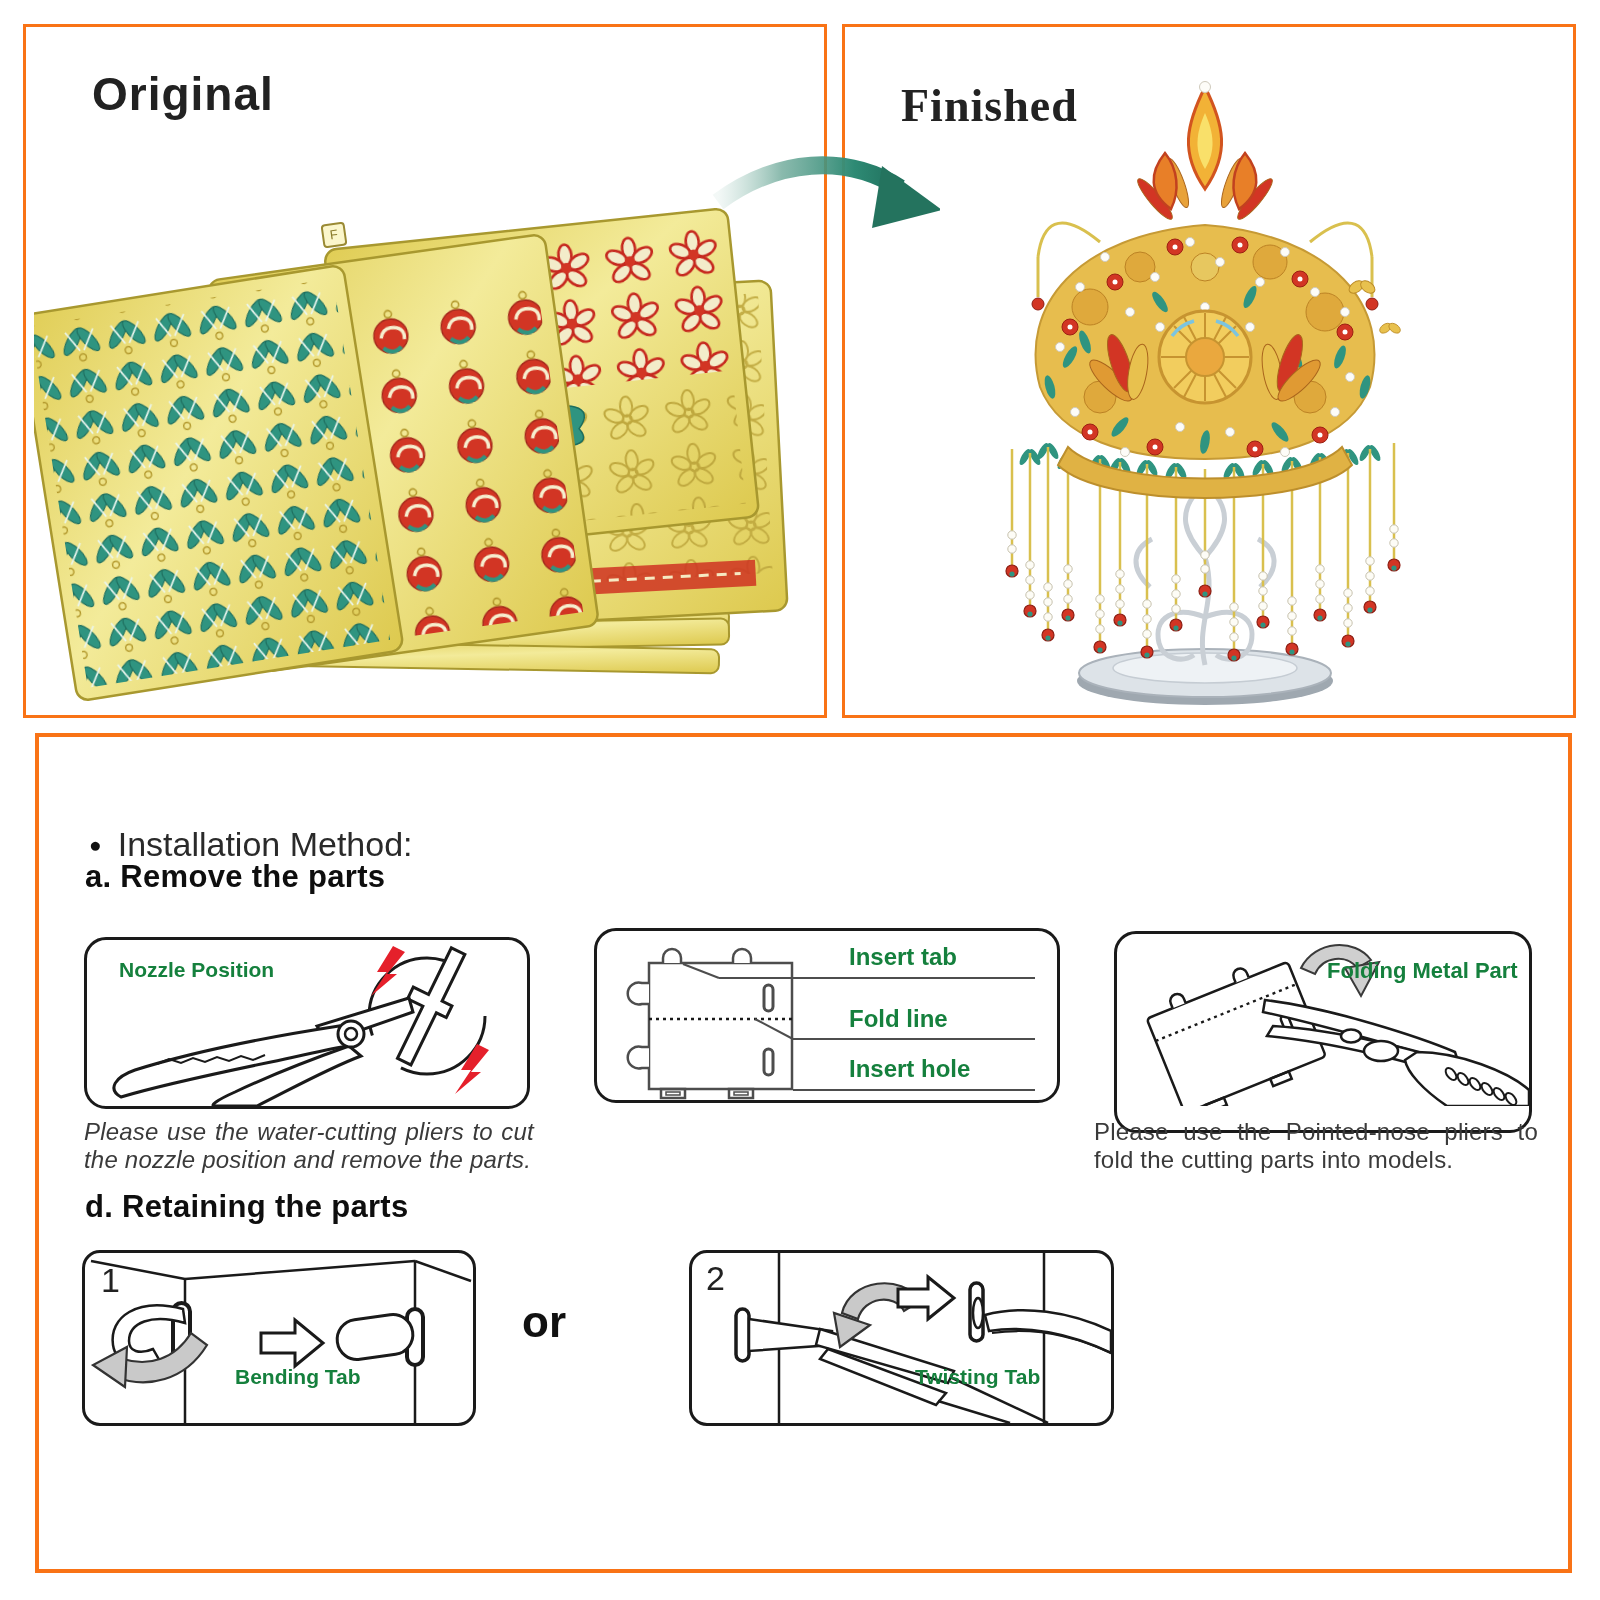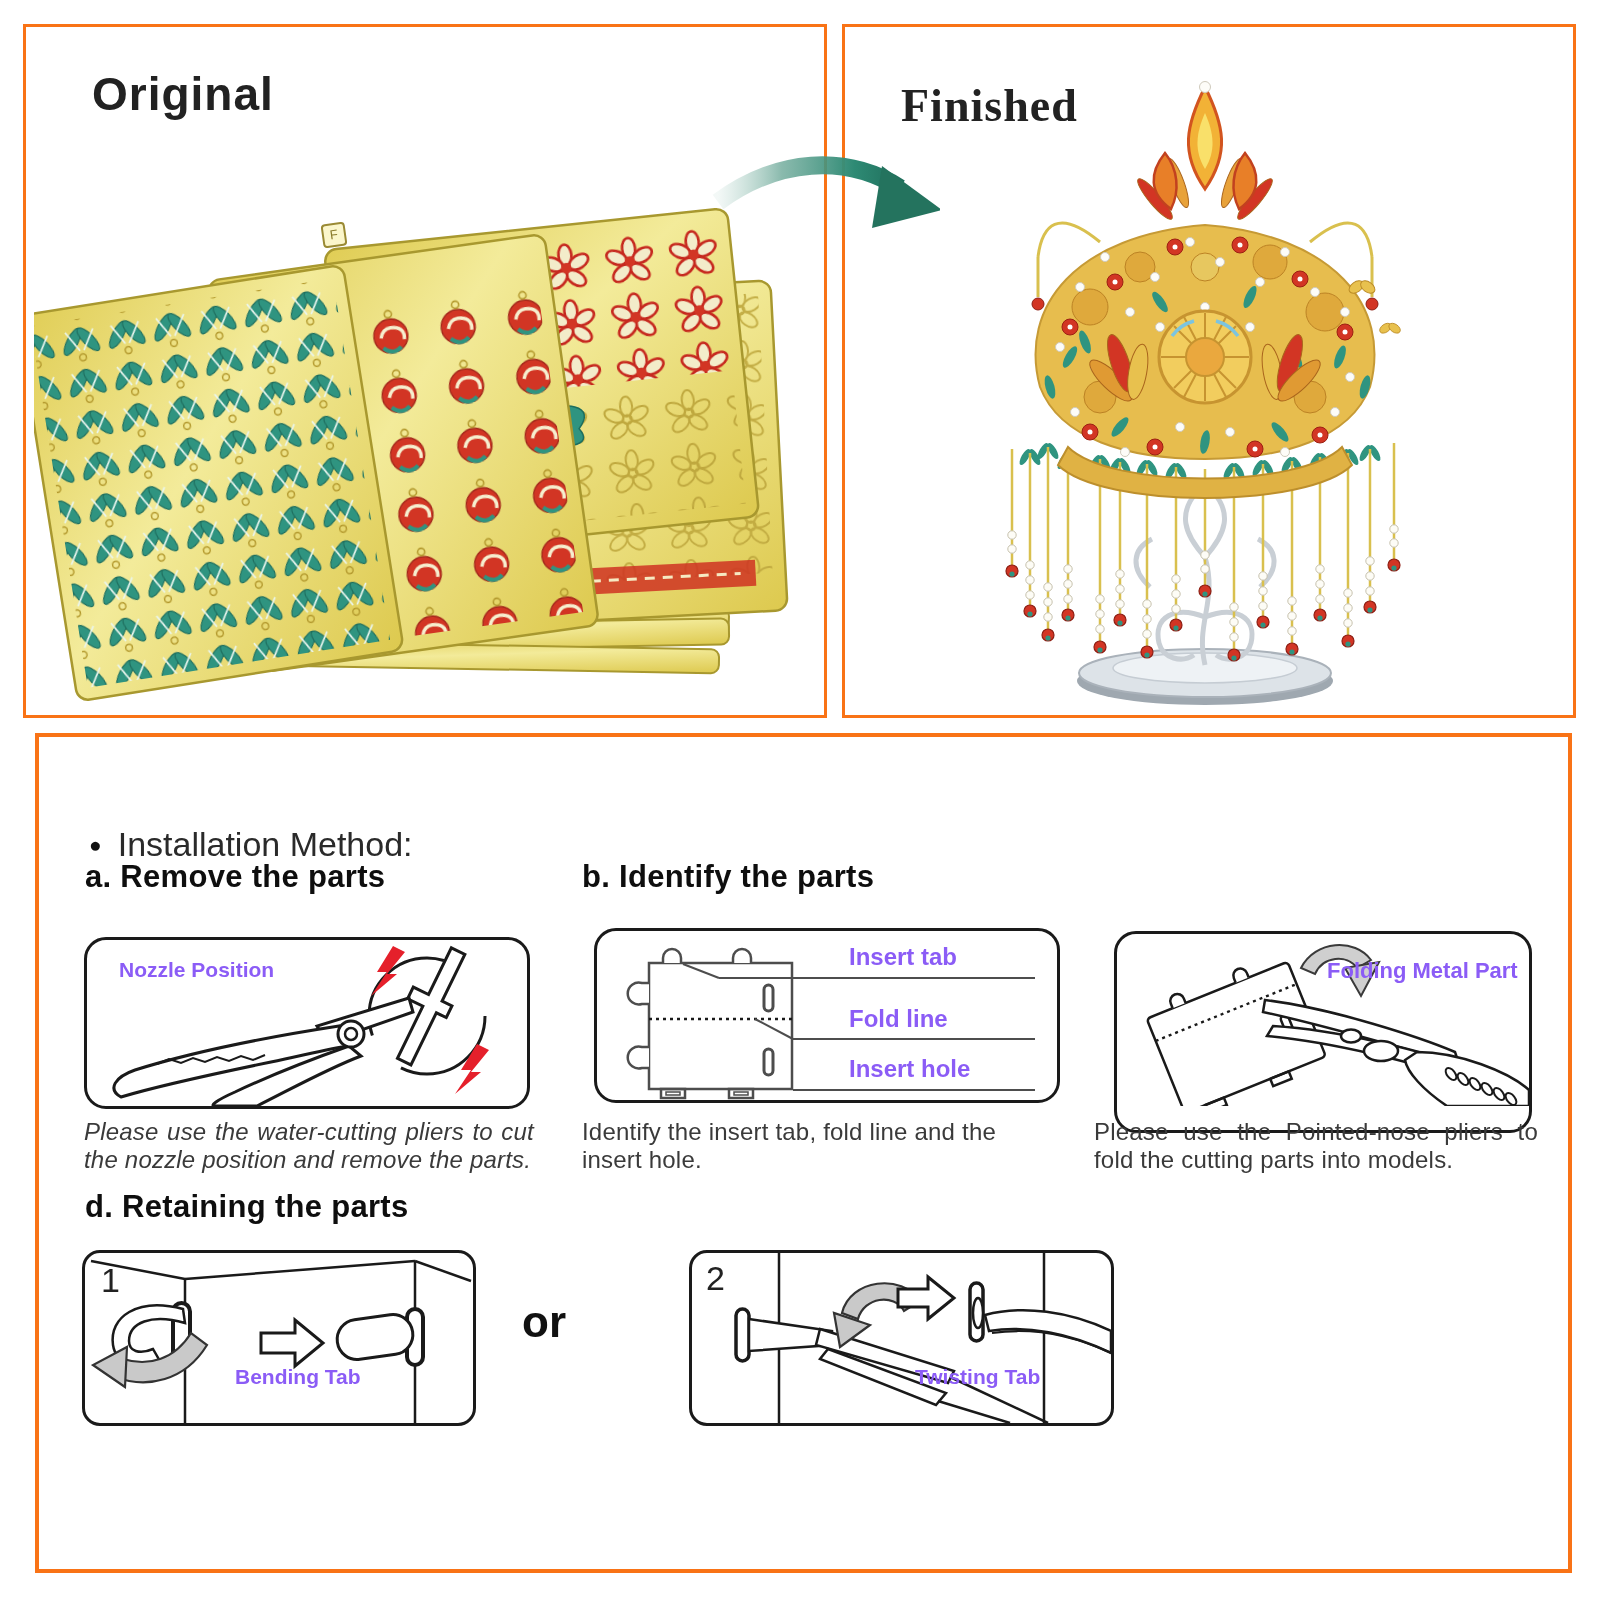--- a/index.html
+++ b/index.html
@@ -25,21 +25,21 @@
   #title-b{left:543px;top:122px;}
   #title-c{left:1055px;top:122px;}
   #title-d{left:46px;top:452px;}
   .dbox{position:absolute;border:3px solid #1a1a1a;border-radius:22px;background:#fff;box-sizing:border-box;overflow:hidden;}
   #box-a{left:45px;top:200px;width:446px;height:172px;}
   #box-b{left:555px;top:191px;width:466px;height:175px;}
   #box-c{left:1075px;top:194px;width:418px;height:202px;}
   #box-d1{left:43px;top:513px;width:394px;height:176px;border-radius:18px;}
   #box-d2{left:650px;top:513px;width:425px;height:176px;border-radius:18px;}
   .dbox svg{position:absolute;left:0;top:0;}
-  .dlabel{position:absolute;font-weight:bold;color:#8b5cf6;white-space:nowrap;}
+  .dlabel{position:absolute;font-weight:bold;color:#15803d;white-space:nowrap;}
   #label-nozzle{left:32px;top:18px;font-size:21px;}
   #label-insert-tab{left:252px;top:12px;font-size:24px;}
   #label-fold-line{left:252px;top:74px;font-size:24px;}
   #label-insert-hole{left:252px;top:124px;font-size:24px;}
   #label-folding{left:210px;top:24px;font-size:22px;}
   #label-bending{left:150px;top:112px;font-size:21px;}
   #label-twisting{left:223px;top:112px;font-size:21px;}
   .dnum{position:absolute;font-size:34px;color:#222;}
   #num-1{left:16px;top:8px;}
   #num-2{left:14px;top:6px;}
@@ -355,21 +355,20 @@
 </div>
 
 <div class="panel" id="panel-install">
 
   <div class="inst-header">
     <span class="bullet">●</span>
     <span>Installation Method:</span>
   </div>
 
   <div class="sec-title" id="title-a">a. Remove the parts</div>
-  <div class="sec-title" id="title-b">b. Identify the parts</div>
 
   <div class="dbox" id="box-a">
     <svg width="440" height="166" viewBox="0 0 440 166">
 
       <circle cx="340" cy="76" r="58" fill="none" stroke="#1a1a1a" stroke-width="3" stroke-dasharray="118 44 128 75"></circle>
 
       <g transform="rotate(26 340 76)" fill="#fff" stroke="#1a1a1a" stroke-width="3">
         <path d="M332,4 h15 v52 h11 v13 h-11 v58 h-15 v-58 h-17 v-13 h17 z"></path>
       </g>
 
@@ -458,21 +457,20 @@
 
       <g>
         <path d="M184,34 C198,6 238,4 254,26 L240,34 C230,20 206,22 198,40 Z" fill="#cfcfcf" stroke="#3a3a3a" stroke-width="2"></path>
         <polygon points="228,34 262,28 244,62" fill="#cfcfcf" stroke="#3a3a3a" stroke-width="2"></polygon>
       </g>
     </svg>
     <span class="dlabel" id="label-folding">Folding Metal Part</span>
   </div>
 
   <div class="caption justify" id="cap-a">Please use the water-cutting pliers to cut the nozzle position and remove the parts.</div>
-  <div class="caption" id="cap-b">Identify the insert tab, fold line and the insert hole.</div>
   <div class="caption justify" id="cap-c">Please use the Pointed-nose pliers to fold the cutting parts into models.</div>
 
   <div class="sec-title" id="title-d">d. Retaining the parts</div>
 
   <div class="dbox" id="box-d1">
     <svg width="388" height="170" viewBox="0 0 388 170">
       <g fill="none" stroke="#1a1a1a" stroke-width="2.5">
         <line x1="100" y1="26" x2="100" y2="170"></line>
         <line x1="330" y1="8" x2="330" y2="170"></line>
         <line x1="100" y1="26" x2="6" y2="8"></line>

